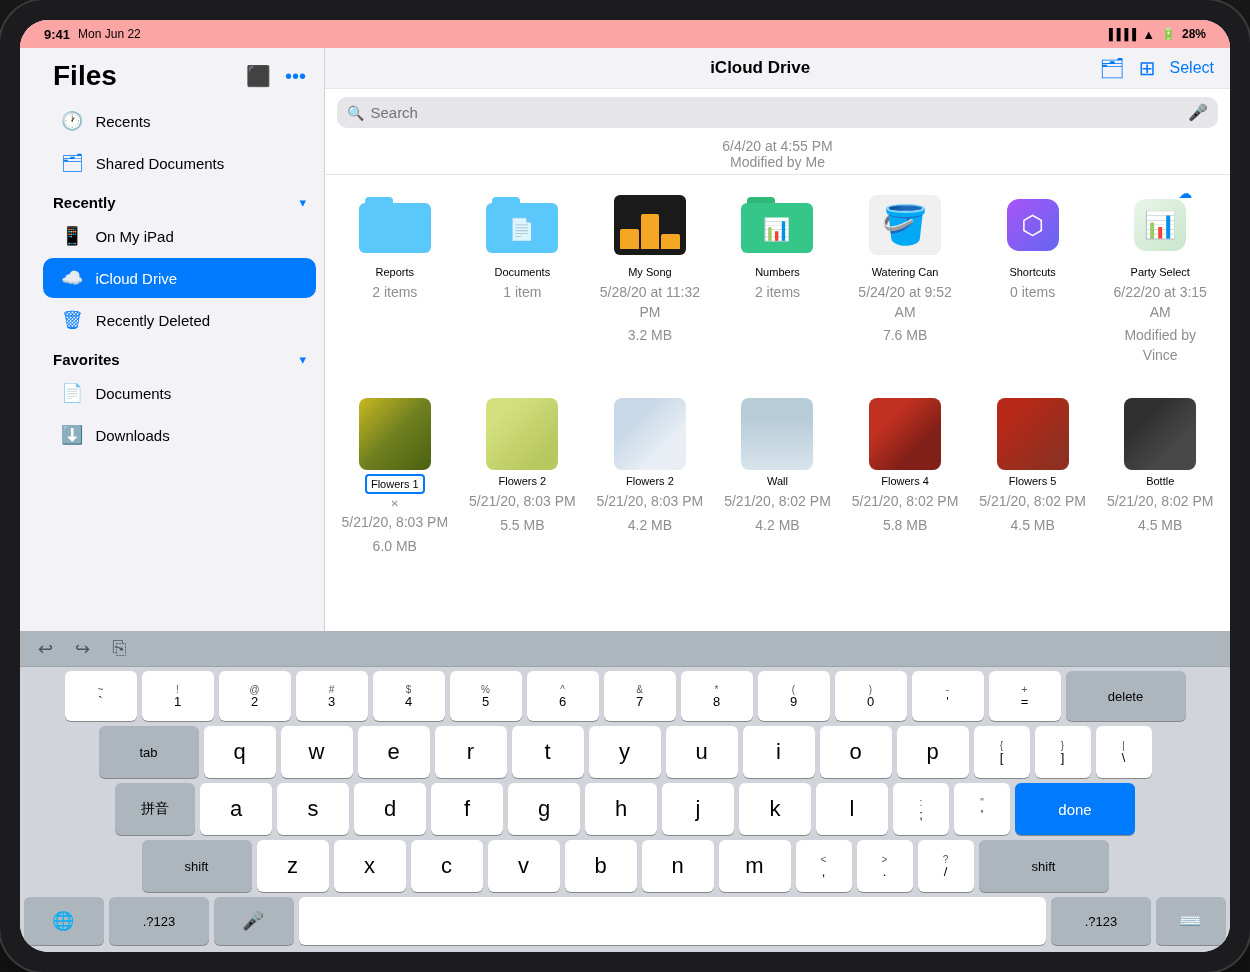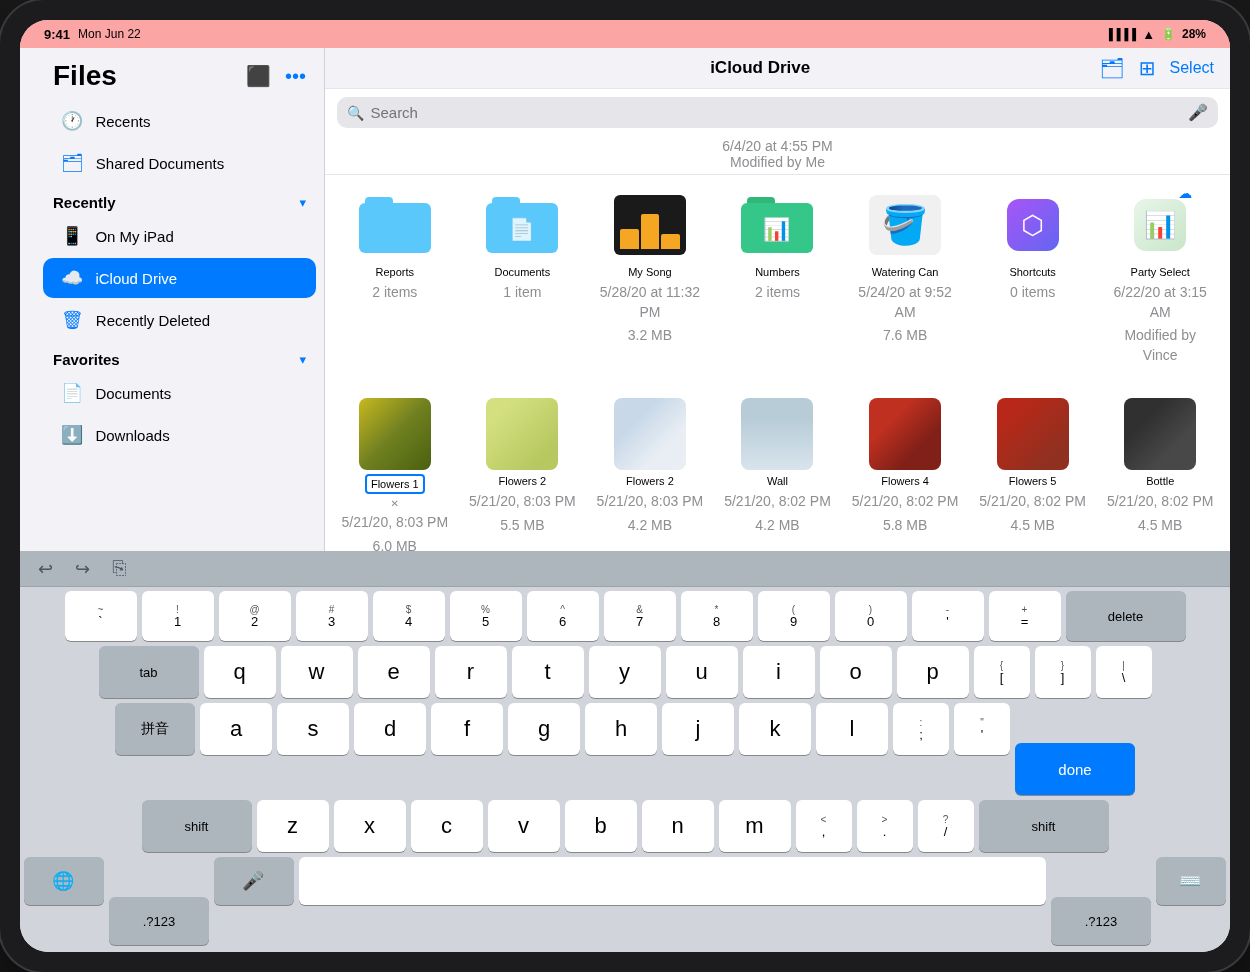--- a/index.html
+++ b/index.html
@@ -314,25 +314,25 @@
       flex: 1;
     }
     
     .num-key { width: 72px; height: 50px; }
     .alpha-key { width: 72px; height: 52px; }
     .mid-key { width: 72px; height: 52px; }
     .bot-key { width: 72px; height: 52px; }
     .delete-key { width: 120px; height: 50px; }
     .tab-key { width: 100px; height: 52px; }
     .pinyin-key { width: 80px; height: 52px; }
-    .done-key { width: 120px; height: 52px; margin-top: 40px; }
+    .done-key { width: 120px; height: 52px; }
     .shift-key { width: 110px; height: 52px; }
     .shift-right { width: 130px; height: 52px; }
     .globe-key { width: 80px; height: 48px; }
-    .punct-key { width: 100px; height: 48px; margin-top: 40px; }
+    .punct-key { width: 100px; height: 48px; }
     .mic-key { width: 80px; height: 48px; }
     .space-key { height: 48px; }
     .kb-icon-key { width: 70px; height: 48px; }
     .brace-key { width: 56px; height: 52px; }
     .pipe-key { width: 56px; height: 52px; }
     .mysong-thumb {
       width: 72px;
       height: 60px;
       background: #1a1a1a;
       border-radius: 6px;

